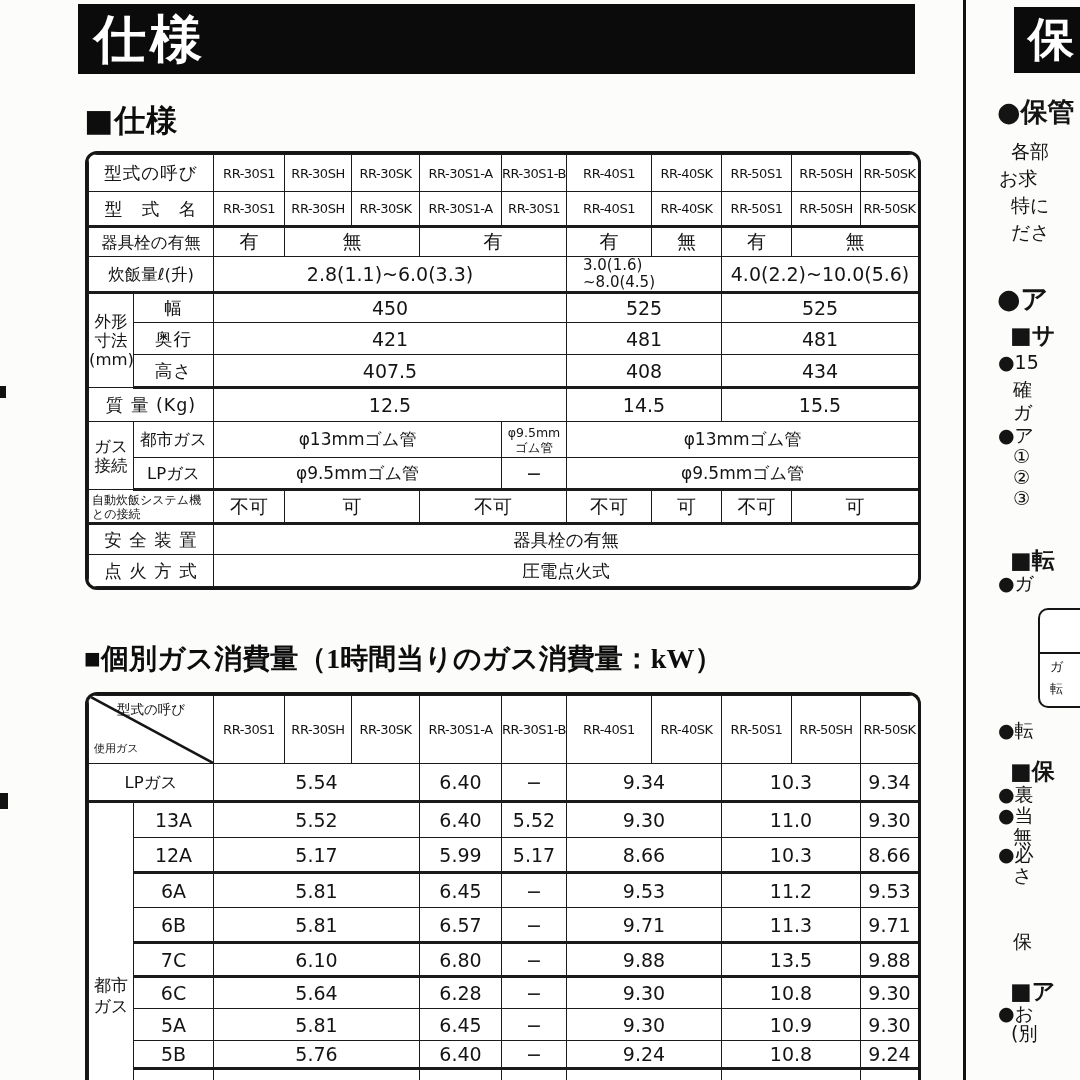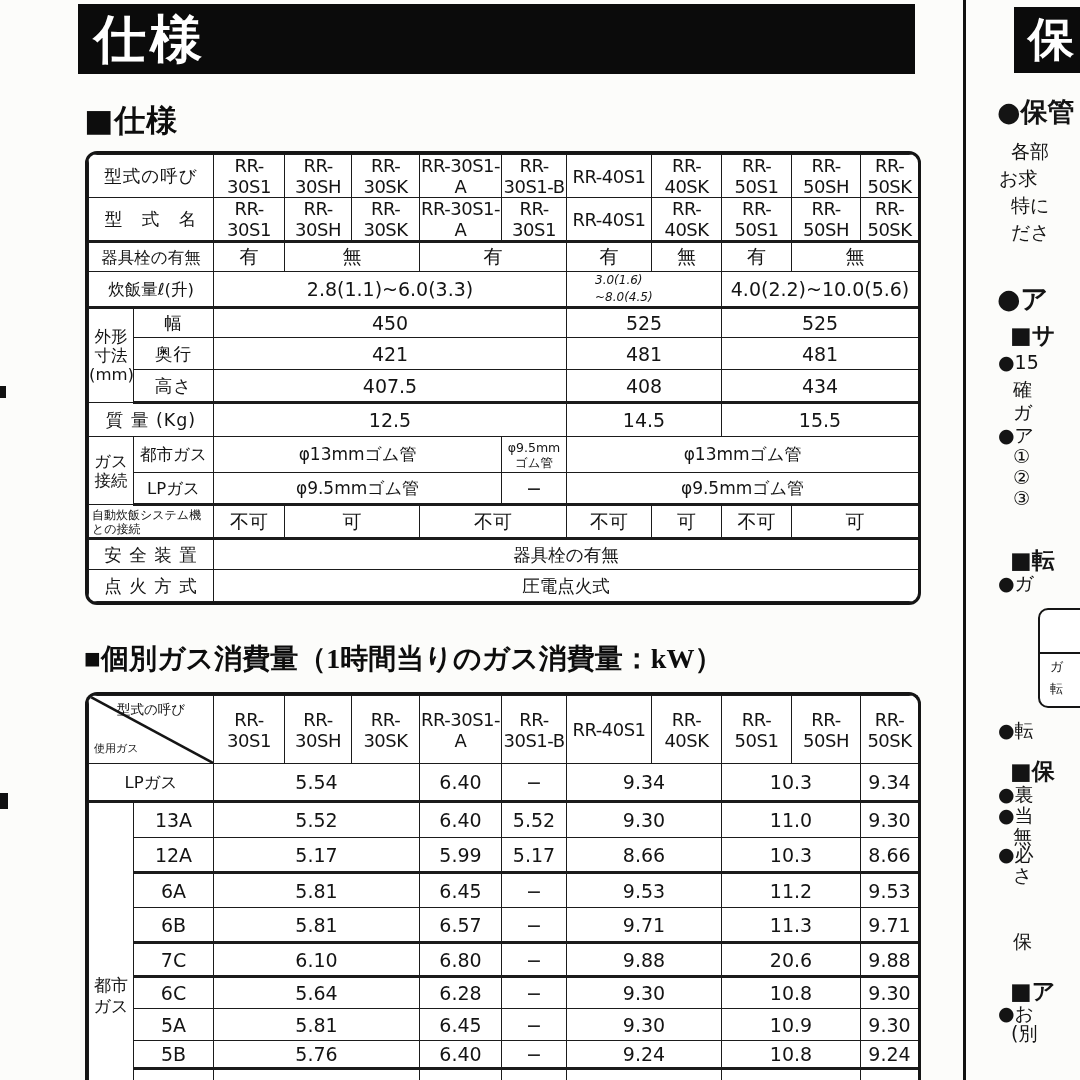--- a/index.html
+++ b/index.html
@@ -22,24 +22,24 @@
   .tbl-wrap{position:absolute;border:3px solid #151515;border-radius:12px;
     overflow:hidden;background:#fff;}
   .t1{left:85px;top:151px;width:836px;}
   .t2{left:85px;top:692px;width:836px;height:388px;border-bottom:none;
     border-radius:12px 12px 0 0;}
   table{border-collapse:collapse;table-layout:fixed;width:830px;}
   td{border:1.5px solid #1b1b1b;text-align:center;vertical-align:middle;
      font-size:19px;padding:0;overflow:hidden;}
   tr.ge td{border-bottom-width:3px;}
   .lbl{font-size:17.5px;letter-spacing:1px;}
-  .mdl{font-size:18px;letter-spacing:-0.5px;}
+  .mdl{font-size:13px;letter-spacing:-0.5px;}
   .pre{white-space:pre-line;}
   .sm{font-size:12.5px;line-height:15px;}
-  .two{font-size:12px;line-height:17px;text-align:left;padding-left:28px;font-style:italic;}
+  .two{font-size:15px;line-height:17px;text-align:left;padding-left:16px;}
   .autolbl{font-size:12px;line-height:14px;text-align:left;padding-left:3px;letter-spacing:0;}
   .grp{font-size:16.5px;line-height:19px;letter-spacing:0;}
   .cityout{position:relative;}
   .cityout .citylbl{position:absolute;left:0;top:172px;width:100%;
     font-size:17px;line-height:21px;text-align:center;}
   
   .corner{position:relative;}
   .corner svg{position:absolute;left:0;top:0;width:100%;height:100%;}
   .corner .ct{position:absolute;top:5px;left:28px;font-size:13.5px;letter-spacing:0;}
   .corner .cb{position:absolute;bottom:7px;left:5px;font-size:11px;letter-spacing:0;}
@@ -276,21 +276,21 @@
     <td colspan="2">9.71</td>
     <td colspan="2">11.3</td>
     <td>9.71</td>
   </tr>
   <tr style="height:34px" class="ge">
     <td>7C</td>
     <td colspan="3">6.10</td>
     <td>6.80</td>
     <td>−</td>
     <td colspan="2">9.88</td>
-    <td colspan="2">20.6</td>
+    <td colspan="2">13.5</td>
     <td>9.88</td>
   </tr>
   <tr style="height:32px">
     <td>6C</td>
     <td colspan="3">5.64</td>
     <td>6.28</td>
     <td>−</td>
     <td colspan="2">9.30</td>
     <td colspan="2">10.8</td>
     <td>9.30</td>

